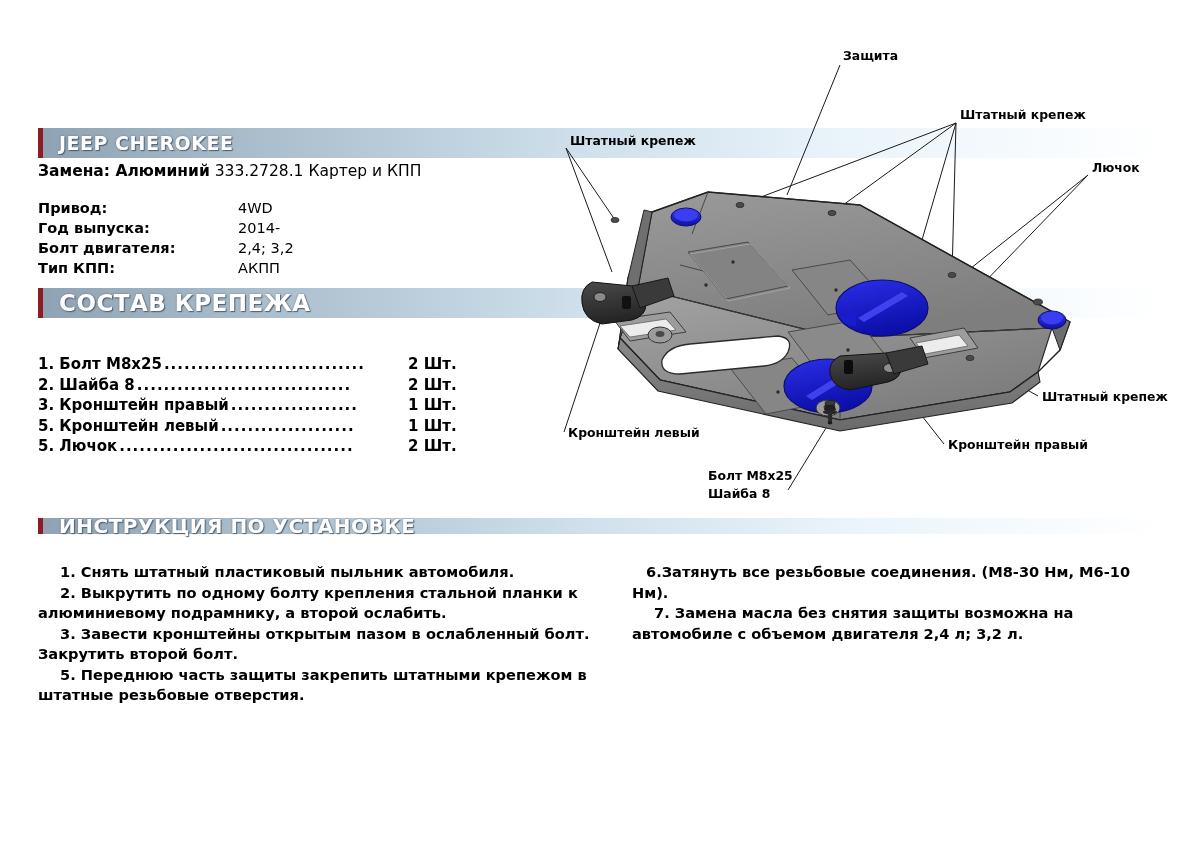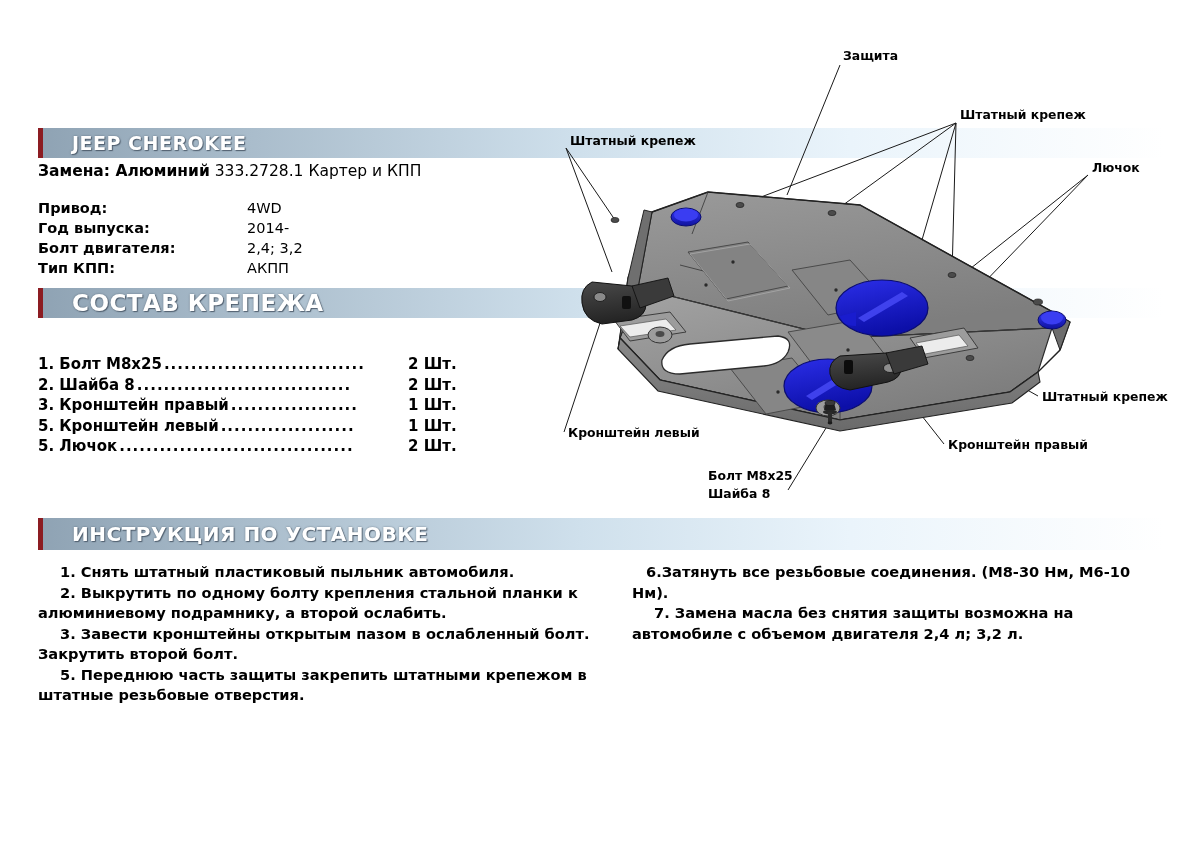--- a/index.html
+++ b/index.html
@@ -8,37 +8,37 @@
        font-family:"DejaVu Sans","Liberation Sans",sans-serif;color:#000;}
 
   .page{position:absolute;inset:0;background:#ffffff;}
 
   
   .bar{position:absolute;height:30px;display:flex;align-items:center;
        background:linear-gradient(to right,#8fa3b4 0%,#a9bccb 18%,#cfe0ec 48%,#eaf4fb 72%,#ffffff 100%);
        border-left:5px solid #8c1c22;box-sizing:border-box;}
   .bar .bar-txt{color:#ffffff;font-weight:bold;letter-spacing:.5px;
        text-shadow:1px 1px 1px rgba(70,85,100,.85),0 0 2px rgba(60,75,90,.6);
-       padding-left:29px;white-space:nowrap;}
+       padding-left:16px;white-space:nowrap;}
 
   #bar-title{left:38px;top:128px;width:1126px;}
   #bar-title .bar-txt{font-size:19px;}
   #bar-fast{left:38px;top:288px;width:1126px;}
   #bar-fast .bar-txt{font-size:23px;}
-  #bar-instr{left:38px;top:518px;width:1126px;height:32px;}
+  #bar-instr{left:38px;top:518px;width:1126px;height:16px;}
   #bar-instr .bar-txt{font-size:20px;}
 
   
   #article{position:absolute;left:38px;top:162px;font-size:15.5px;white-space:nowrap;}
   #article b{font-weight:bold;}
   #article span.reg{font-weight:normal;}
 
   
   #specs{position:absolute;left:38px;top:198px;font-size:14.5px;line-height:20px;}
-  #specs .row{display:flex;gap:9px;}
+  #specs .row{display:flex;}
   #specs .k{width:200px;font-weight:bold;white-space:nowrap;}
   #specs .v{white-space:nowrap;}
 
   
   #parts{position:absolute;left:38px;top:318px;font-size:15px;line-height:20.5px;width:430px;margin-top:36px;}
   #parts .prow{display:flex;align-items:baseline;white-space:nowrap;}
   #parts .nm{font-weight:bold;}
   #parts .dots{flex:1 1 auto;overflow:hidden;white-space:nowrap;
                font-weight:bold;letter-spacing:1px;margin:0 2px;}
   #parts .qty{font-weight:bold;width:60px;text-align:left;padding-left:12px;}

